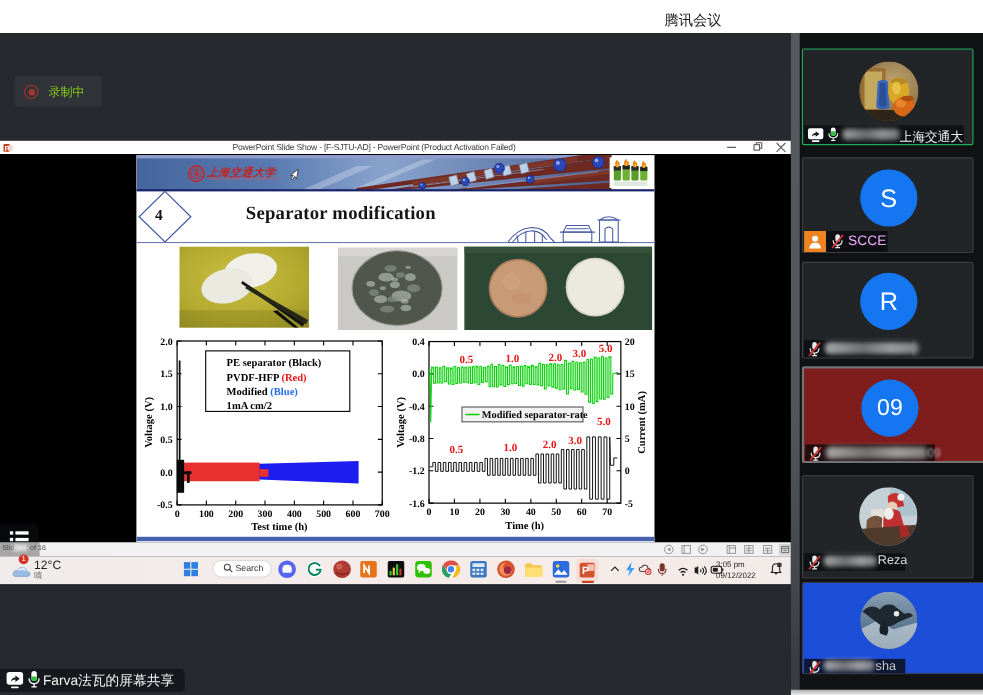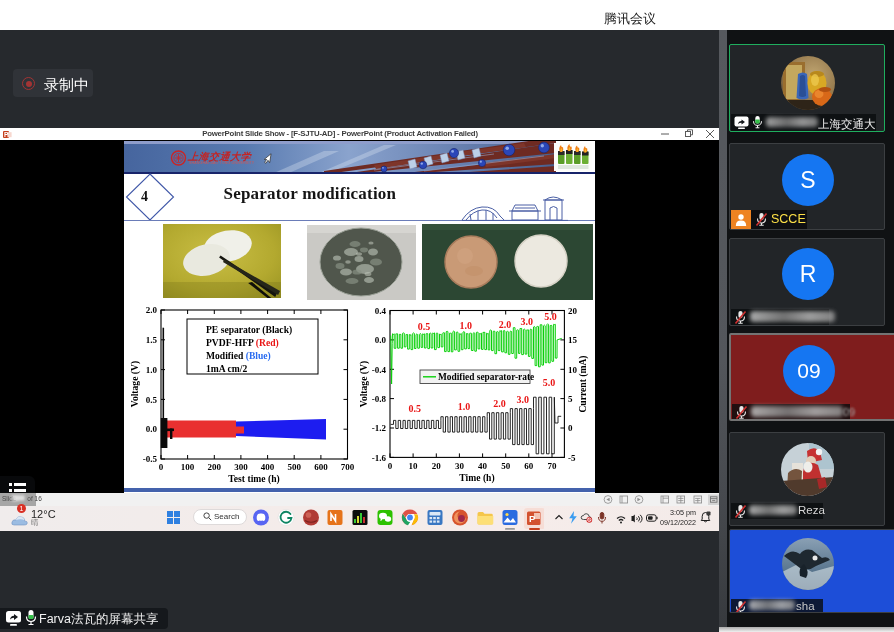--- a/index.html
+++ b/index.html
@@ -7,29 +7,29 @@
 </style></head>
 <body>
 <div class="abs" style="left:0;top:0;width:894px;height:632px;background:#26292d;">
 
  <div class="abs" style="left:0;top:0;width:894px;height:30px;background:#ffffff;"></div>
  <div class="abs" style="left:604px;top:9.5px;font-size:13px;color:#1a1a1a;">腾讯会议</div>
 
  <div class="abs" style="left:13px;top:69px;width:80px;height:28px;background:#303338;border-radius:4px;"></div>
  <div class="abs" style="left:22px;top:77px;width:13px;height:13px;border:1.8px solid #a33434;border-radius:50%;"></div>
  <div class="abs" style="left:25.5px;top:80.5px;width:6px;height:6px;background:#a33434;border-radius:50%;"></div>
- <div class="abs" style="left:44px;top:76px;font-size:15px;color:#ffffff;">录制中</div>
+ <div class="abs" style="left:44px;top:76px;font-size:11px;color:#84cc16;">录制中</div>
 
  <div class="abs" style="left:0;top:128px;width:719px;height:12px;background:#ffffff;"></div>
  <svg class="abs" style="left:3px;top:129.5px;" width="9" height="9" viewBox="0 0 9 9">
    <rect x="0" y="1" width="6" height="7" rx="1" fill="#c43e1c"></rect>
       <rect x="4.4" y="2.2" width="4.2" height="5" fill="#f7d8cf"></rect>
       <text x="1" y="7" font-size="6.5" fill="#fff" font-weight="bold" font-family="Liberation Sans">P</text>
  </svg>
- <div class="abs" style="left:0;top:128px;width:680px;height:12px;font-size:7.8px;color:#3c3c3c;text-align:center;line-height:12px;letter-spacing:-0.2px;font-weight:bold;">PowerPoint Slide Show - [F-SJTU-AD] - PowerPoint (Product Activation Failed)</div>
+ <div class="abs" style="left:0;top:128px;width:680px;height:12px;font-size:7.8px;color:#3c3c3c;text-align:center;line-height:12px;letter-spacing:-0.2px;">PowerPoint Slide Show - [F-SJTU-AD] - PowerPoint (Product Activation Failed)</div>
  <svg class="abs" style="left:658px;top:128px;" width="61" height="12" viewBox="0 0 61 12">
   <g stroke="#5a5a5a" stroke-width="1" fill="none">
    <line x1="3" y1="6" x2="11" y2="6"></line>
    <rect x="27.5" y="3.5" width="5" height="5"></rect>
         <polyline points="29.5,3.5 29.5,1.8 34.5,1.8 34.5,6.8 32.5,6.8"></polyline>
    <line x1="48" y1="2" x2="56" y2="10"></line>
         <line x1="56" y1="2" x2="48" y2="10"></line>
   </g>
  </svg>
 
@@ -181,21 +181,21 @@
         <path d="M79.5,7 l2.5,0 0,5 -2.5,0 z"></path>
         <path d="M80,8 L82.8,5.4 L82.8,13.6 L80,11 Z"></path>
         <path d="M84.6,8.6 q1.4,1.2 0,2.4 M86.4,7.2 q2.6,2.6 0,5.2 M88.2,5.8 q3.8,3.9 0,7.8" stroke="#1f1f1f" stroke-width="1" fill="none"></path>
       </g>
   <g stroke="#1f1f1f" stroke-width="1" fill="none">
         <rect x="94.5" y="5.8" width="9.6" height="6.4" rx="2"></rect>
         <rect x="96" y="7.2" width="4.6" height="3.6" rx="1" fill="#1f1f1f" stroke="none"></rect>
         <rect x="104.4" y="7.8" width="1.2" height="2.4" fill="#1f1f1f" stroke="none"></rect>
       </g>
  </svg>
- <div class="abs" style="left:651px;top:507.5px;width:45px;height:20px;font-size:7.2px;color:#1f1f1f;text-align:right;line-height:10px;white-space:nowrap;">3:05 pm<br>09/12/2022</div>
+ <div class="abs" style="left:651px;top:507.5px;width:45px;height:20px;font-size:7.2px;color:#1f1f1f;line-height:10px;white-space:nowrap;">3:05 pm<br>09/12/2022</div>
  <svg class="abs" style="left:700px;top:511px;" width="11" height="13" viewBox="0 0 11 13">
   <path d="M5.5,1.5 q3.3,0 3.3,3.8 l0,2.8 1,1.4 -8.6,0 1,-1.4 0,-2.8 q0,-3.8 3.3,-3.8 Z" fill="none" stroke="#1f1f1f" stroke-width="1"></path>
       <path d="M4.3,10.3 q1.2,1.1 2.4,0" stroke="#1f1f1f" stroke-width="1" fill="none"></path>
   <rect x="6.5" y="0.5" width="4" height="4" rx="0.8" fill="#3a3a3a"></rect>
  </svg>
 
  <div class="abs" style="left:124px;top:140.5px;width:471px;height:352px;background:#fff;overflow:hidden;">
 
   <svg class="abs" style="left:0;top:0;" width="432" height="32" viewBox="0 0 432 32">
    <defs>
@@ -586,21 +586,21 @@
   <svg class="abs" style="left:4px;top:68px;" width="14" height="15" viewBox="0 0 14 15">
    <circle cx="7" cy="5" r="2.7" fill="#fff"></circle>
         <path d="M1.8,14 q0,-5.4 5.2,-5.4 q5.2,0 5.2,5.4 Z" fill="#fff"></path>
   </svg>
   <div class="abs" style="left:21px;top:65.5px;width:56px;height:20px;background:rgba(10,12,14,0.85);"></div>
   <svg class="abs" style="left:25px;top:68px;" width="13.0" height="15.0" viewBox="0 0 13 15">
    <rect x="4.4" y="1" width="4.2" height="7" rx="2.1" fill="#e8e8e8"></rect>
    <path d="M2.5,6.5 q0,4.5 4,4.5 q4,0 4,-4.5 M6.5,11 L6.5,13.2 M4.3,13.2 L8.7,13.2" stroke="#e8e8e8" stroke-width="1.1" fill="none"></path>
    <line x1="1.5" y1="13.5" x2="11.5" y2="1.5" stroke="#d03030" stroke-width="1.6"></line>
   </svg>
-  <div class="abs" style="left:41px;top:68px;font-size:12.5px;color:#fde047;">SCCE</div>
+  <div class="abs" style="left:41px;top:68px;font-size:12.5px;color:#f0abfc;">SCCE</div>
 
  </div>
  <div class="abs" style="left:729px;top:238px;width:156px;height:88px;background:#222528;border:1px solid #3c3f42;border-radius:2px;overflow:hidden;">
   <div class="abs" style="left:52px;top:9px;width:52px;height:52px;border-radius:50%;background:#1576f2;"></div>
   <div class="abs" style="left:52px;top:9px;width:52px;height:52px;text-align:center;line-height:52px;font-size:23px;color:#fff;">R</div>
   <div class="abs" style="left:1px;top:70px;width:98px;height:16px;background:rgba(10,12,14,0.8);"></div>
   <svg class="abs" style="left:4px;top:71px;" width="13.0" height="15.0" viewBox="0 0 13 15">
    <rect x="4.4" y="1" width="4.2" height="7" rx="2.1" fill="#e8e8e8"></rect>
    <path d="M2.5,6.5 q0,4.5 4,4.5 q4,0 4,-4.5 M6.5,11 L6.5,13.2 M4.3,13.2 L8.7,13.2" stroke="#e8e8e8" stroke-width="1.1" fill="none"></path>
    <line x1="1.5" y1="13.5" x2="11.5" y2="1.5" stroke="#d03030" stroke-width="1.6"></line>

